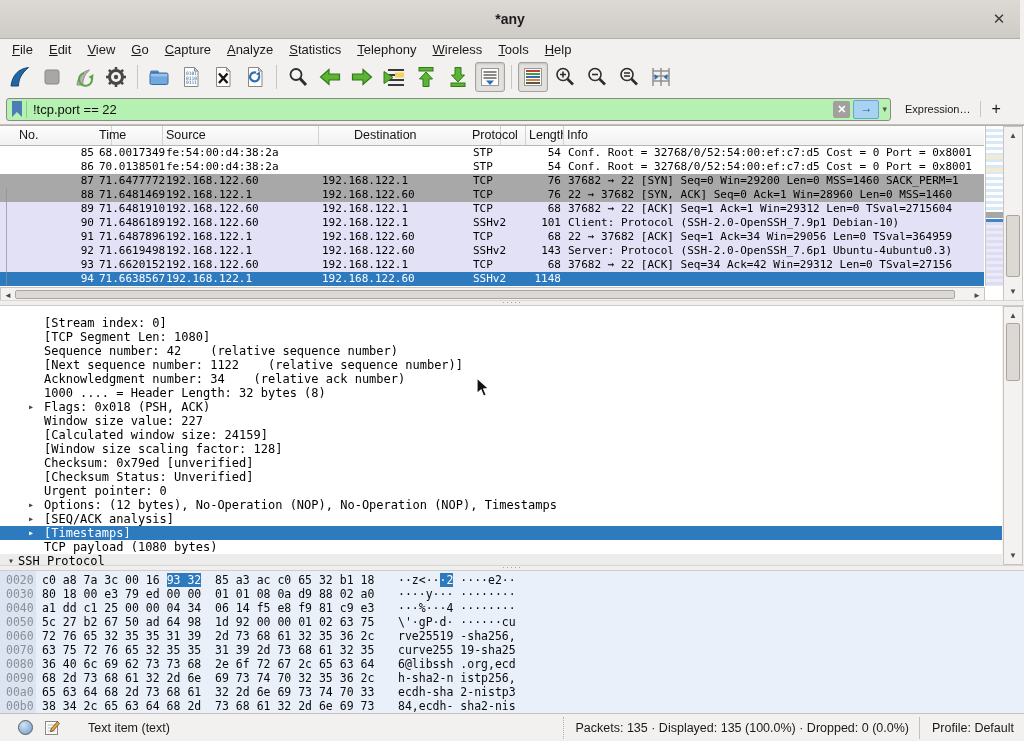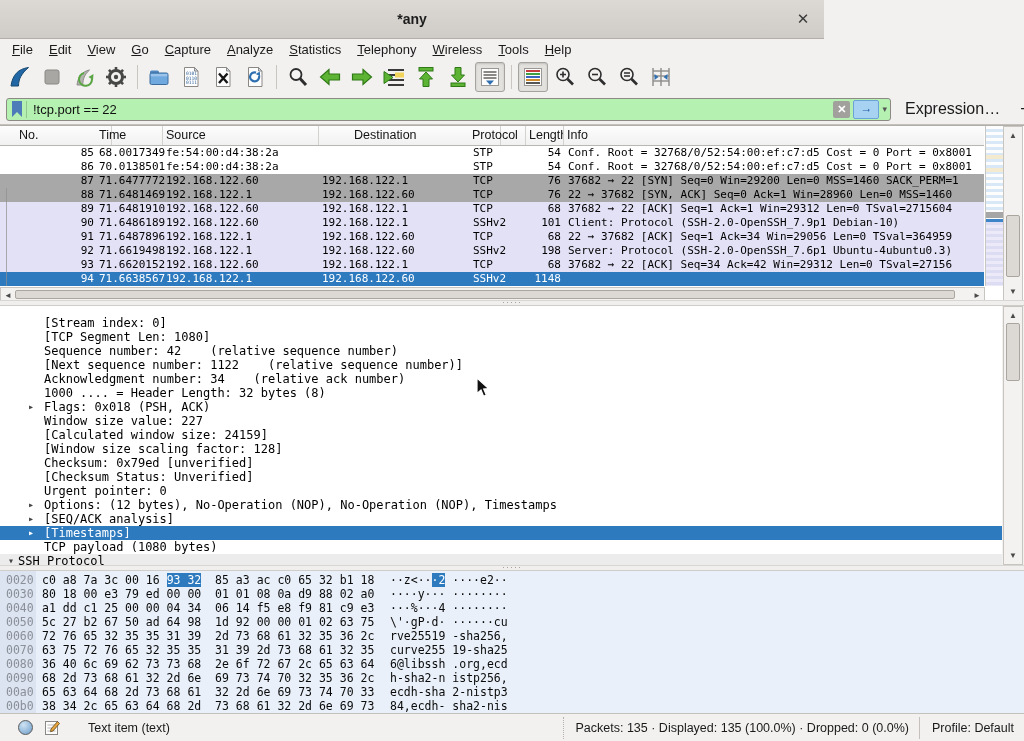--- a/index.html
+++ b/index.html
@@ -1,21 +1,21 @@
 <!DOCTYPE html>
 <html><head>
 <meta charset="utf-8">
 <style>
   html,body{margin:0;padding:0;}
   body{width:1024px;height:741px;position:relative;overflow:hidden;
        font-family:"Liberation Sans",sans-serif;background:#f2f1f0;
        -webkit-font-smoothing:antialiased;}
   .abs{position:absolute;}
   
-  #titlebar{left:0;top:0;width:824px;height:38px;
+  #titlebar{left:0;top:0;width:1020px;height:38px;
     background:linear-gradient(#dcd8d4,#cfccc8);border-bottom:1px solid #b2aeaa;}
   #title{left:0;top:0;width:100%;height:38px;line-height:38px;text-align:center;
     font-size:14px;font-weight:700;color:#1c1c1c;}
   #close-btn{right:10px;top:8px;width:22px;height:22px;line-height:22px;text-align:center;
     font-size:15px;color:#3a3a3a;cursor:default;}
   
   #menubar{left:0;top:39px;width:1024px;height:21px;background:#f2f1f0;display:flex;align-items:flex-start;padding-left:4px;box-sizing:border-box;}
   .menu-item{font-size:13px;color:#1a1a1a;padding:0 8px;height:21px;line-height:21px;}
   
   #toolbar{left:0;top:60px;width:1024px;height:34px;display:flex;align-items:center;padding-left:4px;box-sizing:border-box;background:#f2f1f0;}
@@ -24,21 +24,21 @@
   .tsep{width:1px;height:24px;background:#c9c6c2;margin:0 5px;}
   
   #filterbar{left:0;top:94px;width:1024px;height:31px;background:#f2f1f0;border-bottom:1px solid #c4c1bd;display:flex;align-items:center;padding:0 6px;box-sizing:border-box;}
   #filter-box{flex:0 0 auto;width:885px;height:23px;background:#b5f2b1;border:1px solid #8d8a86;border-radius:3px;display:flex;align-items:center;padding:0 3px;box-sizing:border-box;}
   #bookmark{width:10px;height:16px;background:#4d7cb8;clip-path:polygon(0 0,100% 0,100% 100%,50% 68%,0 100%);margin:0 4px 0 2px;}
   #fsep{width:1px;height:17px;background:#93c790;margin-right:6px;}
   #filter-text{flex:1;font-size:13px;color:#101010;white-space:pre;overflow:hidden;}
   #clear-btn{width:17px;height:17px;background:#a2a09d;border-radius:2px;color:#fff;font-size:11px;font-weight:700;text-align:center;line-height:17px;margin-right:3px;}
   #apply-btn{width:24px;height:17px;background:#a8d2f2;border:1px solid #6ba3d6;border-radius:2px;color:#1c5fa8;font-size:12px;font-weight:700;text-align:center;line-height:15px;margin-right:3px;}
   #filter-caret{font-size:9px;color:#555;}
-  #expression-btn{font-size:16px;color:#1a1a1a;margin-left:14px;}
+  #expression-btn{font-size:11px;color:#1a1a1a;margin-left:14px;}
   #exp-sep{width:1px;height:16px;background:#c9c6c2;margin:0 10px;}
   #add-filter-btn{font-size:16px;color:#1a1a1a;margin-right:6px;}
   
   #plist{left:0;top:125px;width:1024px;height:175px;background:#fff;border-top:1px solid #b2aeaa;}
   #phead{left:0;top:0;width:984px;height:19px;background:linear-gradient(#fdfdfd,#f1f1f1);border-bottom:1px solid #b9b7b4;}
   .hcell{position:absolute;top:0;height:19px;line-height:19px;font-size:12.5px;color:#141414;overflow:hidden;white-space:nowrap;border-right:1px solid #d4d2cf;box-sizing:border-box;padding-left:3px;}
   #rows{left:0;top:20px;width:984px;height:140px;font-family:"DejaVu Sans Mono",monospace;font-size:11px;}
   .prow{position:relative;width:984px;height:14px;line-height:14px;white-space:nowrap;overflow:hidden;color:#000;}
   .prow span{position:absolute;top:0;height:14px;overflow:hidden;}
   .c-no{left:2px;width:92px;text-align:right;}
@@ -76,21 +76,21 @@
   .dline.sel{background:#2d7abf;color:#fff;}
   .dline.sel .exp{color:#fff;}
   .dline.proto{background:#ececec;}
   #details-vscroll{left:1003px;top:306px;width:20px;height:259px;}
   
   #hexpane{left:0;top:571px;width:1024px;height:142px;background:#e9f0f9;overflow:hidden;font-family:"DejaVu Sans Mono",monospace;font-size:11.5px;}
   #hexgutter{left:0;top:0;width:36px;height:142px;background:#dbe4f0;}
   .hrow{position:relative;height:14px;line-height:14px;white-space:pre;}
   .hrow .off{position:absolute;left:6px;color:#8a8f98;}
   .hrow .hx{position:absolute;left:42px;color:#0a0a0a;}
-  .hrow .asc{position:absolute;left:390px;color:#0a0a0a;}
+  .hrow .asc{position:absolute;left:398px;color:#0a0a0a;}
   .hlt{background:#2d7abf;color:#fff;}
   
   #statusbar{left:0;top:713px;width:1024px;height:28px;background:#f2f1f0;border-top:1px solid #c4c1bd;display:flex;align-items:center;box-sizing:border-box;font-size:12.5px;color:#1a1a1a;}
   #expert-dot{width:13px;height:13px;border-radius:50%;background:radial-gradient(circle at 35% 30%,#cfe3f4,#6b9cc9);border:1px solid #5a5a5a;margin:0 12px 0 18px;}
   #comment-icon{width:15px;height:15px;position:relative;margin-right:28px;}
   #status-left-text{white-space:pre;}
   #status-spacer{flex:1;}
   #status-packets{border-left:1px dotted #b5b2ae;padding:4px 10px 4px 12px;white-space:pre;}
   #status-profile{border-left:1px solid #c4c1bd;padding:4px 10px 4px 12px;white-space:pre;}
   
@@ -417,21 +417,21 @@
         <span class="c-proto">TCP</span>
         <span class="c-len">68</span>
         <span class="c-info">22 → 37682 [ACK] Seq=1 Ack=34 Win=29056 Len=0 TSval=364959</span>
       </div>
     <div class="prow r-lav">
         <span class="c-no">92</span>
         <span class="c-time">71.661949820</span>
         <span class="c-src">192.168.122.1</span>
         <span class="c-dst">192.168.122.60</span>
         <span class="c-proto">SSHv2</span>
-        <span class="c-len">198</span>
+        <span class="c-len">143</span>
         <span class="c-info">Server: Protocol (SSH-2.0-OpenSSH_7.6p1 Ubuntu-4ubuntu0.3)</span>
       </div>
     <div class="prow r-lav">
         <span class="c-no">93</span>
         <span class="c-time">71.662015274</span>
         <span class="c-src">192.168.122.60</span>
         <span class="c-dst">192.168.122.1</span>
         <span class="c-proto">TCP</span>
         <span class="c-len">68</span>
         <span class="c-info">37682 → 22 [ACK] Seq=34 Ack=42 Win=29312 Len=0 TSval=27156</span>

